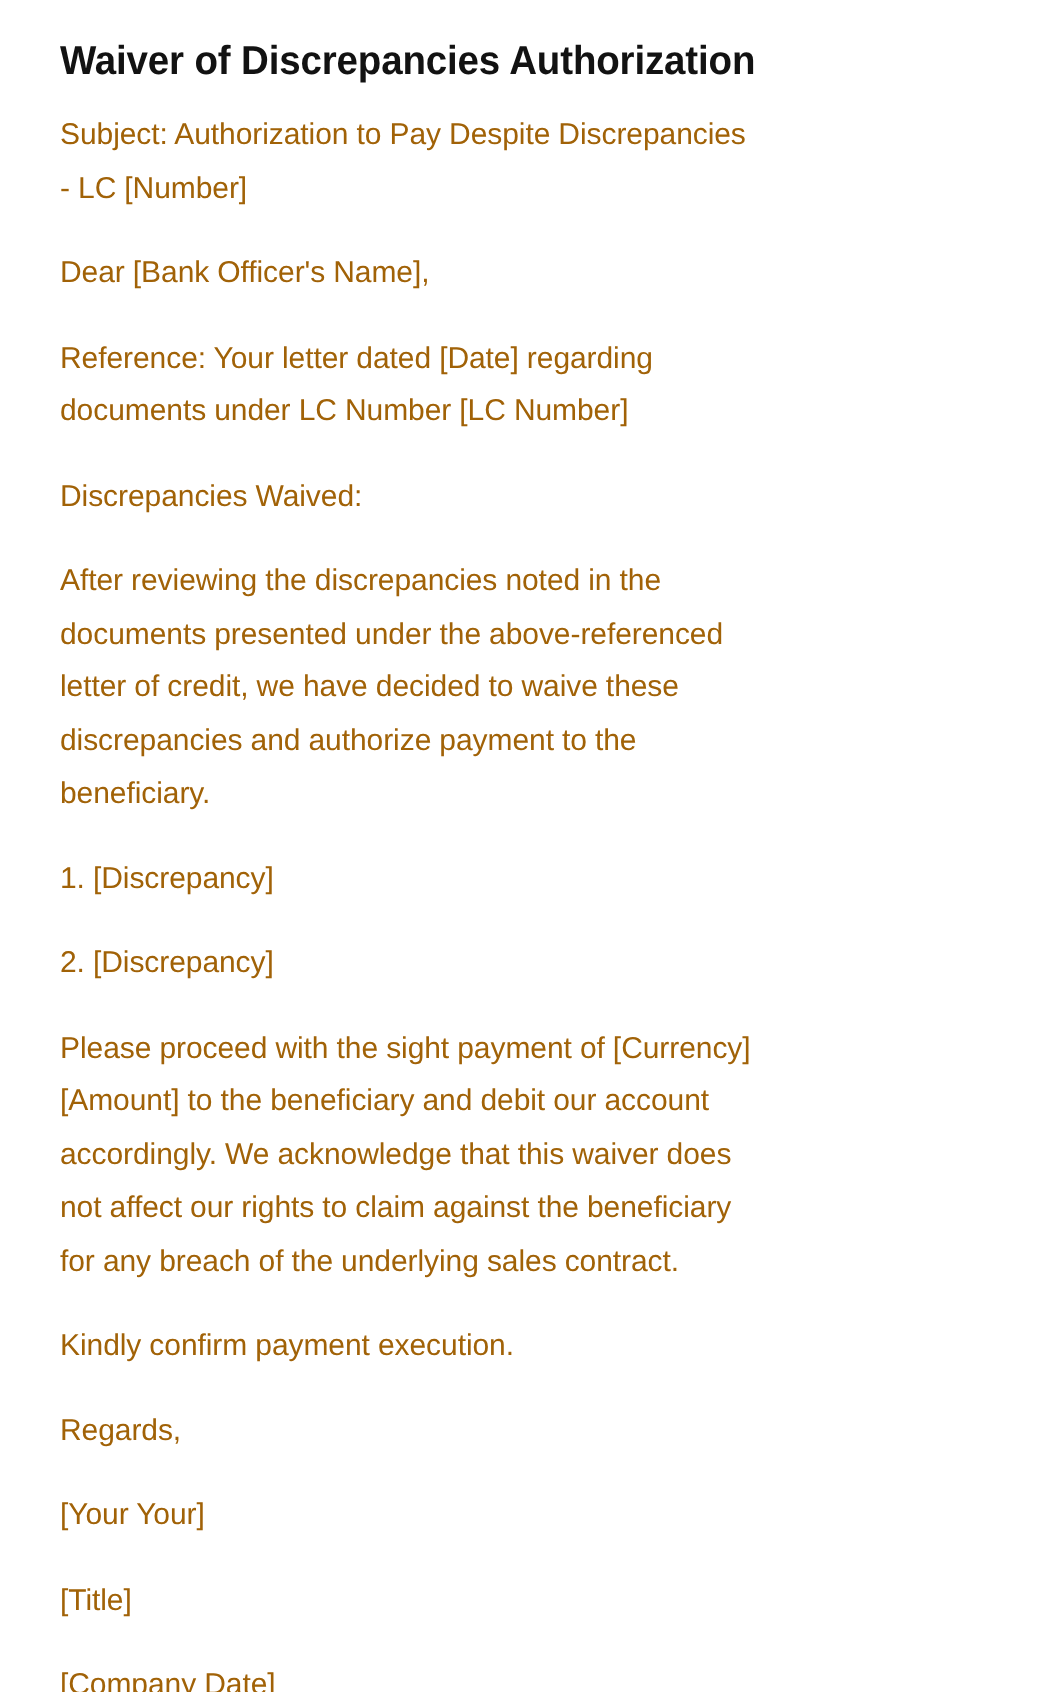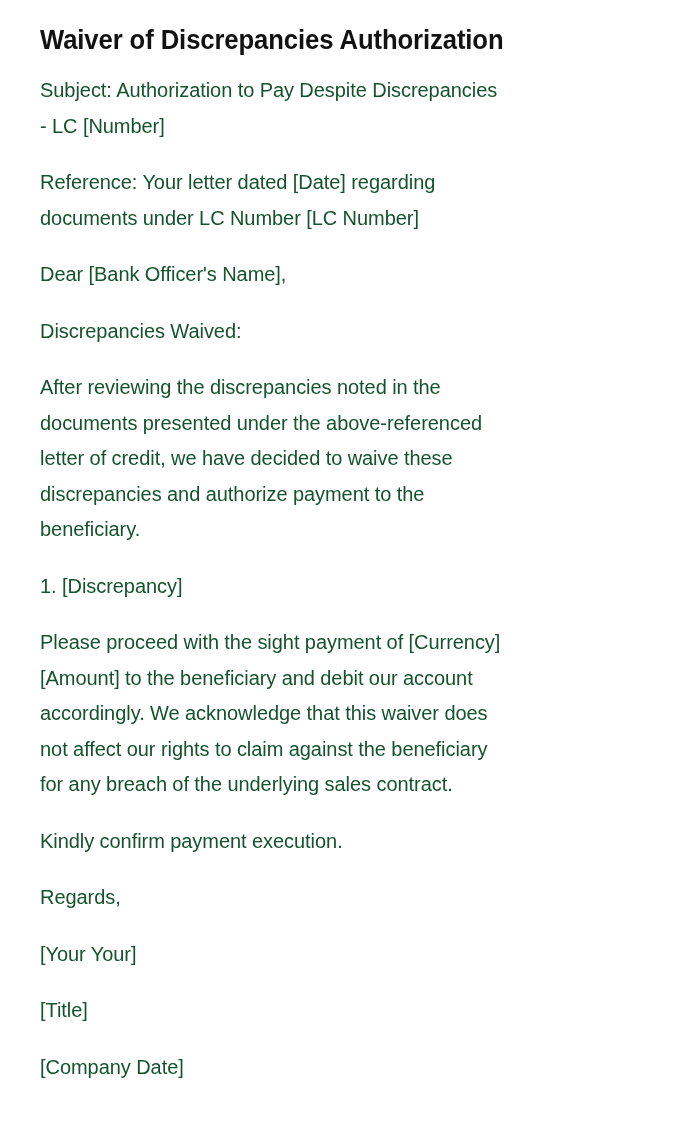--- a/index.html
+++ b/index.html
@@ -30,21 +30,21 @@
     padding-top: 24px;
     transform: scaleX(0.95);
     transform-origin: left center;
     white-space: nowrap;
   }
   .para {
     font-family: "Liberation Sans", "DejaVu Sans", sans-serif;
     font-weight: 400;
     font-size: 20px;
     line-height: 35.5px;
-    color: #14532d;
+    color: #a16207;
     margin: 0;
     padding-top: 21px;
     max-width: 600px;
     letter-spacing: -0.05px;
     word-spacing: -0.1px;
   }
   .para.first-para {
     padding-top: 17px;
   }
   .spacer-bottom {
@@ -53,30 +53,31 @@
 </style>
 </head>
 <body>
 
 <div class="doc">
 
   <h1 class="doc-title">Waiver of Discrepancies Authorization</h1>
 
   <p class="para first-para">Subject: Authorization to Pay Despite Discrepancies - LC [Number]</p>
 
+  <p class="para">Dear [Bank Officer's Name],</p>
+
   <p class="para">Reference: Your letter dated [Date] regarding documents under LC Number [LC Number]</p>
-
-  <p class="para">Dear [Bank Officer's Name],</p>
 
   <p class="para">Discrepancies Waived:</p>
 
   <p class="para">After reviewing the discrepancies noted in the documents presented under the above-referenced letter of credit, we have decided to waive these discrepancies and authorize payment to the beneficiary.</p>
 
   <p class="para">1. [Discrepancy]</p>
 
+  <p class="para">2. [Discrepancy]</p>
 
   <p class="para">Please proceed with the sight payment of [Currency] [Amount] to the beneficiary and debit our account accordingly. We acknowledge that this waiver does not affect our rights to claim against the beneficiary for any breach of the underlying sales contract.</p>
 
   <p class="para">Kindly confirm payment execution.</p>
 
   <p class="para">Regards,</p>
 
   <p class="para">[Your Your]</p>
 
   <p class="para">[Title]</p>

